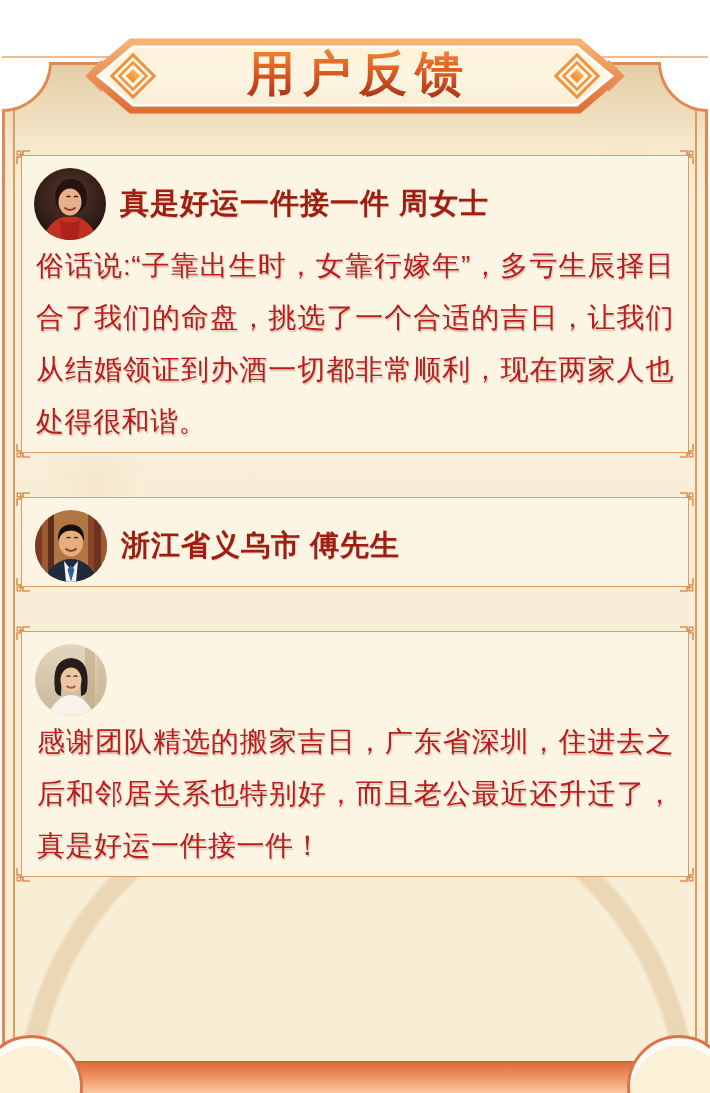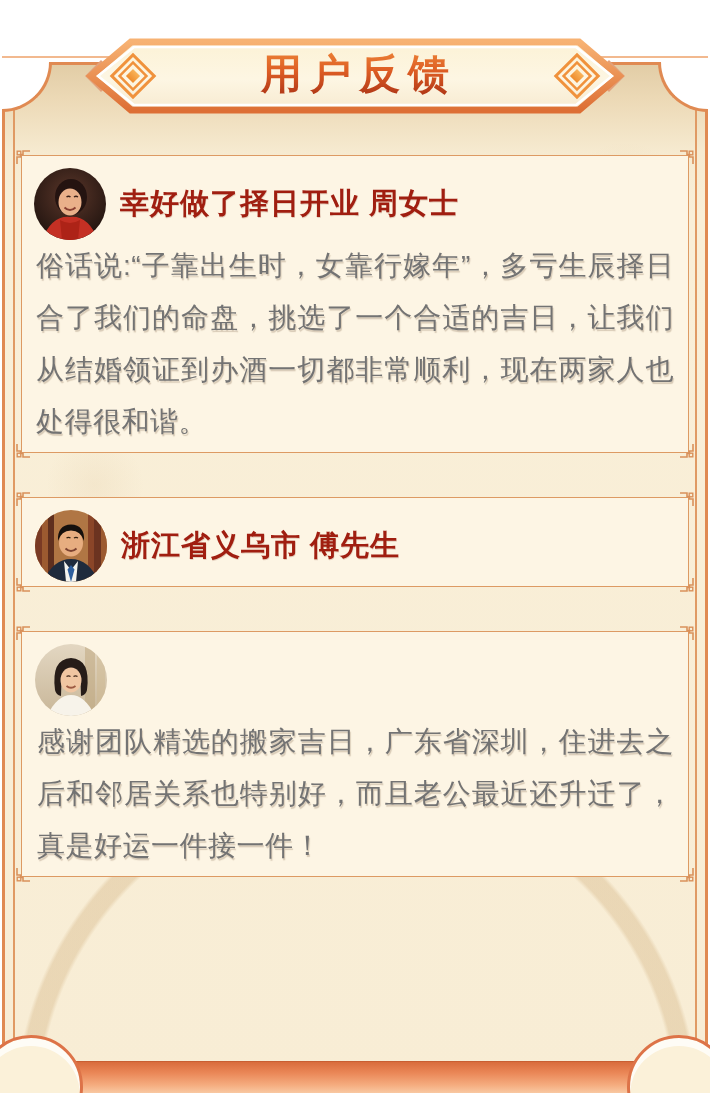--- a/index.html
+++ b/index.html
@@ -39,21 +39,21 @@
     background:#fbf1d9; border:3px solid #dd7348; z-index:5;
     box-shadow: inset 0 8px 0 rgba(255,255,255,.75);
   }
   .roll-end.left { left:-26px; } .roll-end.right { right:-26px; }
 
   
   .banner { position:absolute; top:34px; left:50%; transform:translateX(-50%); width:540px; height:84px; z-index:6; }
   .banner svg { position:absolute; inset:0; }
   .banner-title {
     position:absolute; inset:4px 0 8px 0; display:flex; align-items:center; justify-content:center;
-    font-family:"Liberation Serif", serif; font-weight:bold; font-size:41px; letter-spacing:8px; text-indent:8px;
+    font-family:"Liberation Serif", serif; font-weight:bold; font-size:48px; letter-spacing:8px; text-indent:8px;
     background:linear-gradient(180deg, #f3933f 4%, #dd5d24 46%, #9a2410 96%);
     -webkit-background-clip:text; background-clip:text; color:transparent;
   }
 
   
   .cards { position:relative; padding:90px 16px 0 16px; }
   .card {
     position:relative; background:#fdf5e4; border:1.5px solid #dd9a63;
     padding:12px 12px 4px 12px;
   }
@@ -65,21 +65,21 @@
   .corner.bl { bottom:-6px; left:-6px; transform:rotate(270deg); }
 
   .card-head { display:flex; align-items:center; gap:14px; margin-bottom:0; }
   .avatar { width:72px; height:72px; flex:0 0 auto; }
   .name {
     margin:0; font-size:29px; font-weight:bold; color:#a01e10; letter-spacing:1px;
     text-shadow:0.5px 1px 0 rgba(130,60,40,.2);
   }
   .review {
     margin:0; padding:0 2px 0 2px;
-    font-size:28px; line-height:52px; color:#737373; letter-spacing:0.5px;
+    font-size:28px; line-height:52px; color:#b91c1c; letter-spacing:0.5px;
     text-shadow:1px 2px 1px rgba(120,90,60,.28);
     text-align:justify;
   }
 </style>
 </head>
 <body>
 
 <div class="stage">
 
   <div class="frame">
@@ -122,21 +122,21 @@
                 <rect width="72" height="72" fill="url(#bg1)"></rect>
                 <ellipse cx="37" cy="29" rx="16" ry="18" fill="#241310"></ellipse>
                 <ellipse cx="36" cy="34" rx="11.5" ry="13.5" fill="#e9b08a"></ellipse>
                 <path d="M32.5 29 q2 -1.6 4 0 M40 29 q2 -1.6 4 0" stroke="#3a2118" stroke-width="1.4" fill="none"></path>
                 <path d="M30.5 39.5 q5.5 5 11 0" stroke="#8a4032" stroke-width="2" fill="none"></path>
                 <path d="M8 72 Q18 47 36 49 Q54 47 64 72 Z" fill="#c43024"></path>
                 <path d="M26 52 q10 6 20 0 l-2 20 h-16 Z" fill="#ad2317"></path>
               </g>
             </svg>
           </span>
-          <h3 class="name">幸好做了择日开业 周女士</h3>
+          <h3 class="name">真是好运一件接一件 周女士</h3>
         </div>
         <p class="review">俗话说:“子靠出生时，女靠行嫁年”，多亏生辰择日合了我们的命盘，挑选了一个合适的吉日，让我们从结婚领证到办酒一切都非常顺利，现在两家人也处得很和谐。</p>
       </section>
 
       <section class="card">
         <span class="corner tl"><svg viewBox="0 0 14 14" width="14" height="14">
               <path d="M14 1 L7 1 L7 4.5 L4.5 4.5 L4.5 7 L1 7 L1 14" fill="none" stroke="#d9915b" stroke-width="1.6"></path>
               <rect x="1.2" y="1.2" width="3.6" height="3.6" fill="none" stroke="#d9915b" stroke-width="1.4"></rect>
             </svg></span>
         <span class="corner tr"><svg viewBox="0 0 14 14" width="14" height="14">

